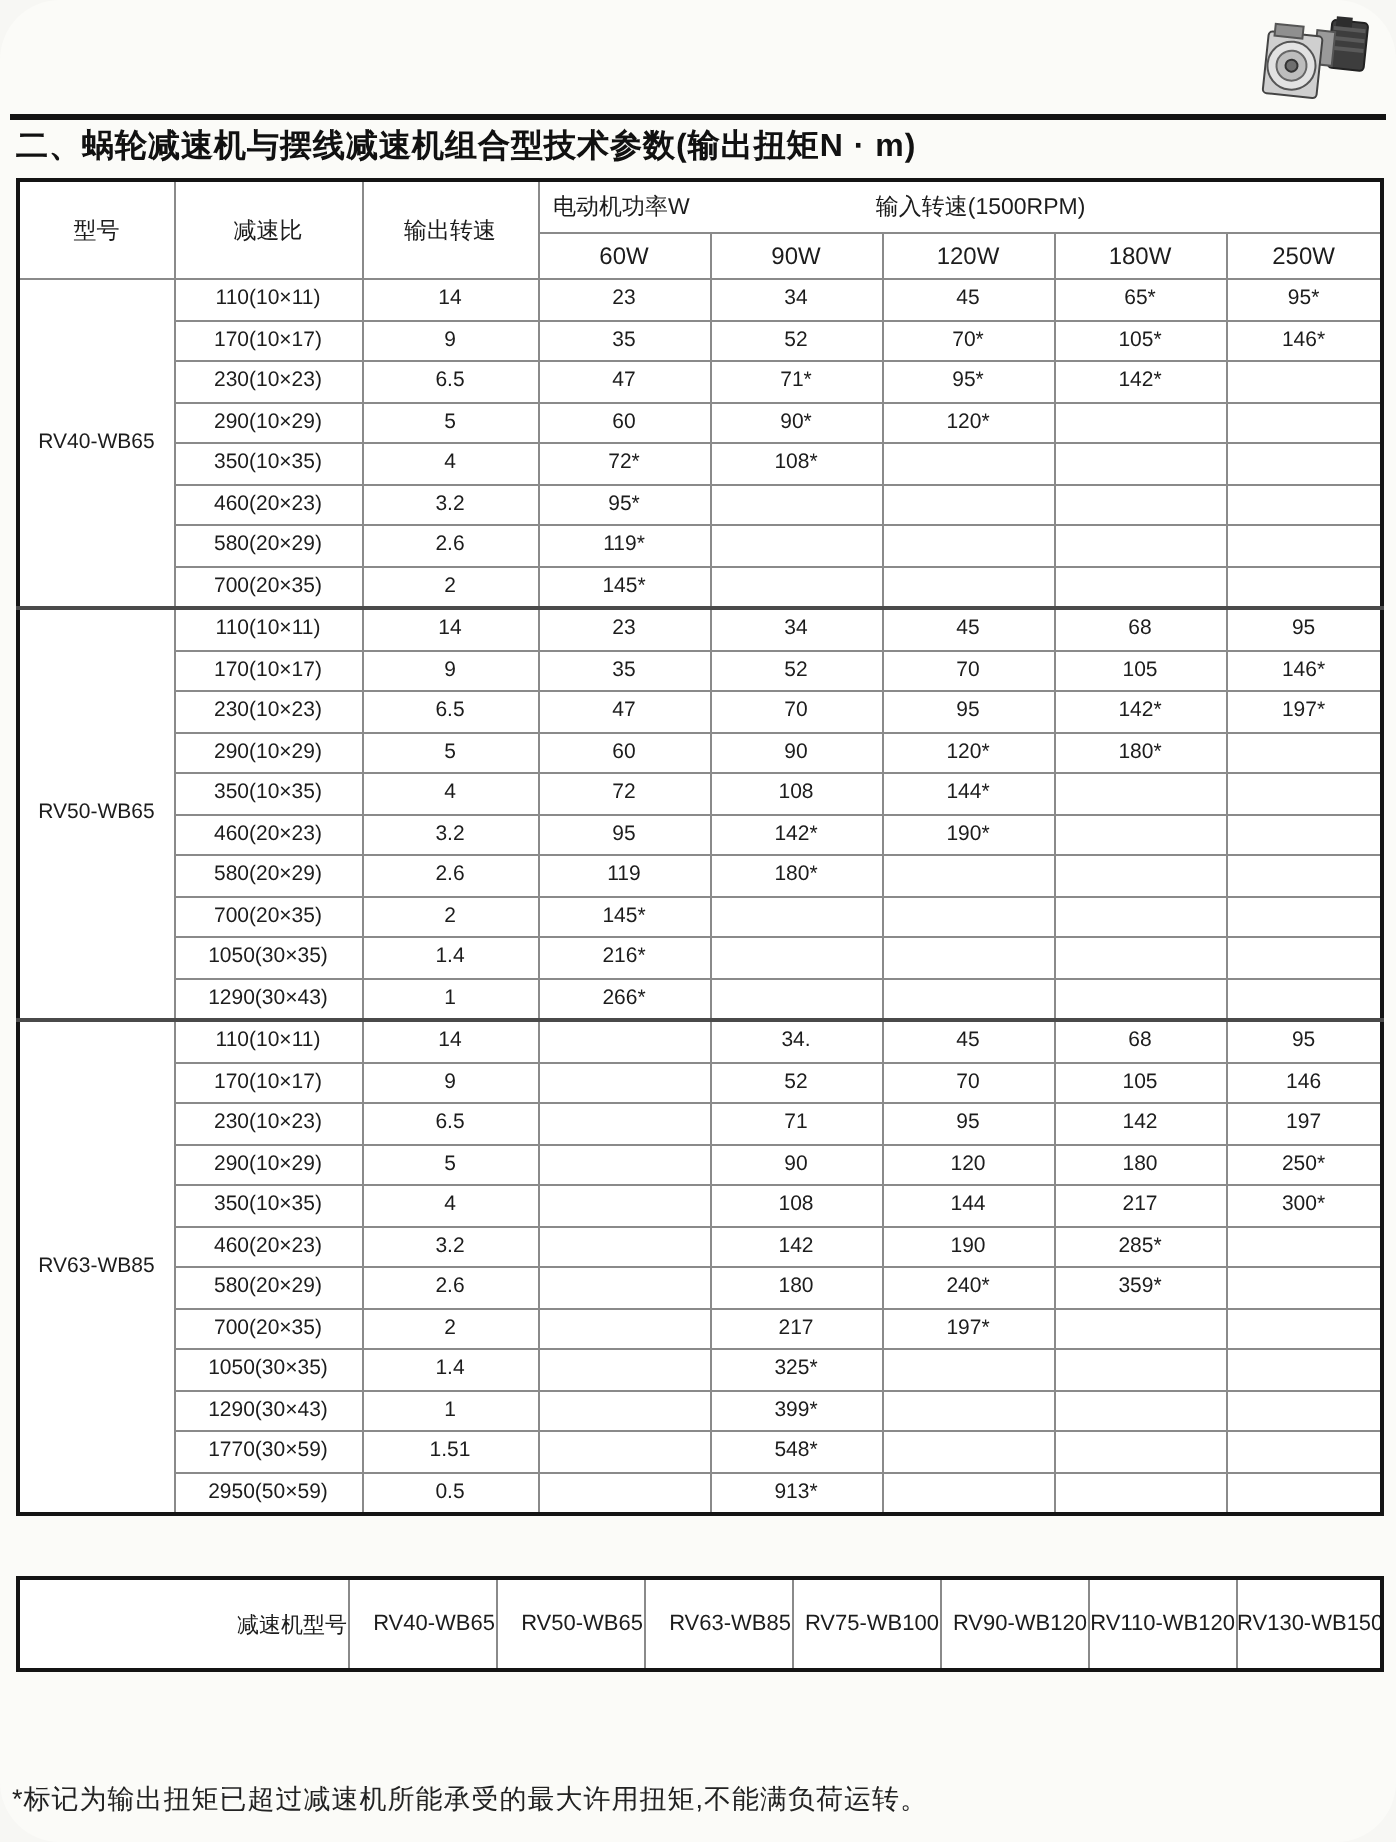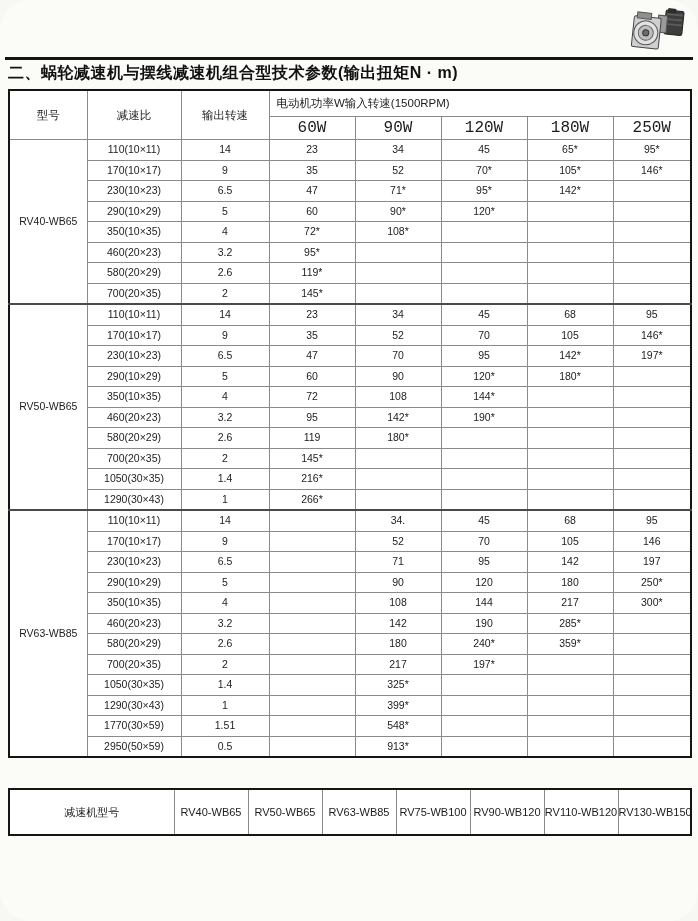--- a/index.html
+++ b/index.html
@@ -11,30 +11,30 @@
   .top-rule{position:absolute;top:57px;left:5px;width:688px;height:3px;background:#141414;}
 
   .sec-title{position:absolute;left:8px;margin:0;font-size:16px;font-weight:bold;color:#111;letter-spacing:.5px;white-space:nowrap;}
   .sec-title.s2{top:63px;}
   .sec-title.s3{top:749px;}
 
   table{border-collapse:collapse;table-layout:fixed;background:#fff;}
   .main{position:absolute;left:8px;top:89px;width:682px;border:2px solid #141414;}
   .main th,.main td{border:1px solid #8a8a8a;text-align:center;padding:0;font-weight:normal;overflow:hidden;white-space:nowrap;}
   .main thead tr:first-child th{height:25px;font-size:11.5px;}
-  .main thead tr:last-child th{height:22px;font-size:16px;font-family:Liberation Mono, monospace;}
+  .main thead tr:last-child th{height:22px;font-size:12px;}
   .main tbody td{height:19.5px;font-size:10.5px;line-height:19.5px;}
   .main .model-cell{font-size:10.5px;}
   .power-head-inner{display:flex;align-items:flex-start;text-align:left;}
   .power-head-inner .mp{margin-left:7px;}
-  .power-head-inner .is{}
+  .power-head-inner .is{margin-left:93px;}
   .group-start td{border-top:2px solid #4a4a4a;}
 
   .torque{position:absolute;left:8px;top:788px;width:682px;border:2px solid #141414;}
-  .torque td{border:1px solid #8a8a8a;text-align:center;font-size:11px;height:44px;padding:0;overflow:hidden;white-space:nowrap;}
+  .torque td{border:1px solid #8a8a8a;text-align:right;font-size:11px;height:44px;padding:0;overflow:hidden;white-space:nowrap;}
 
   .footnote{position:absolute;left:6px;top:891px;margin:0;font-size:13.5px;color:#222;letter-spacing:.5px;white-space:nowrap;}
 </style>
 </head>
 <body>
 
 <div class="page">
 
   <div class="photo">
     <svg width="66" height="50" viewBox="0 0 66 50">
@@ -385,14 +385,15 @@
           <td>RV50-WB65</td>
           <td>RV63-WB85</td>
           <td>RV75-WB100</td>
           <td>RV90-WB120</td>
           <td>RV110-WB120</td>
           <td>RV130-WB150</td>
         </tr>
     </tbody>
   </table>
 
+  <p class="footnote">*标记为输出扭矩已超过减速机所能承受的最大许用扭矩,不能满负荷运转。</p>
 
 </div>
 
 </body></html>

